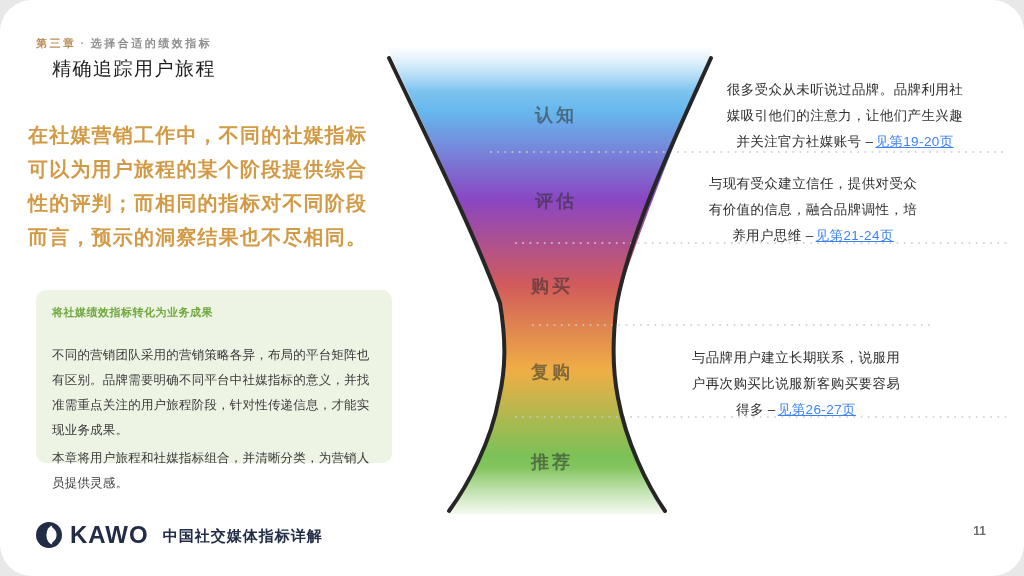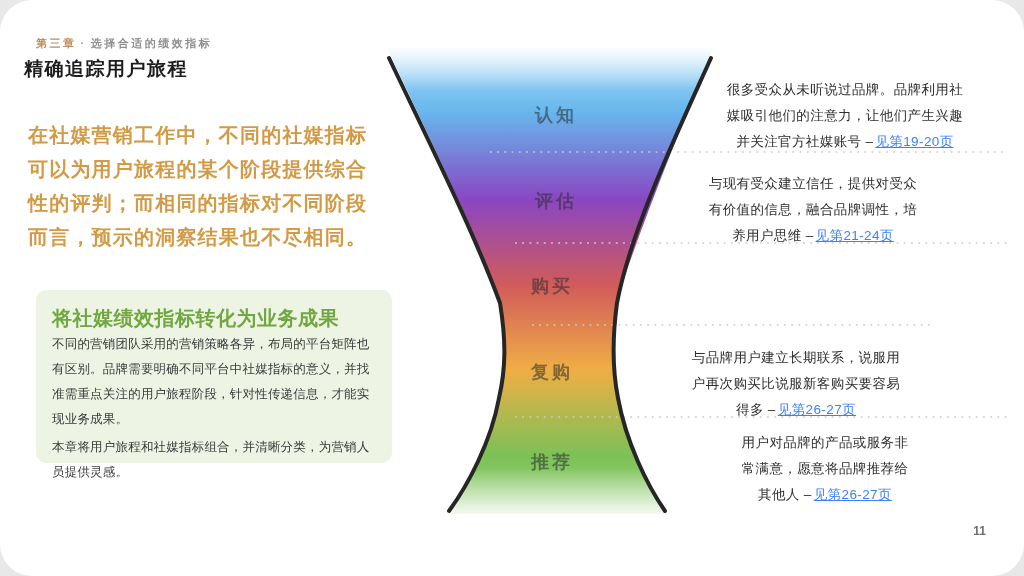--- a/index.html
+++ b/index.html
@@ -12,38 +12,38 @@
 
   
   .eyebrow {
     position: absolute; left: 36px; top: 36px;
     font-size: 11px; letter-spacing: 2.5px; font-weight: 600;
   }
   .eyebrow .chapter { color: #bd8f5a; }
   .eyebrow .dot { color: #a0a0a0; margin: 0 4px; }
   .eyebrow .section { color: #8f8f8f; }
   .page-title {
-    position: absolute; left: 24px; top: 56px;
-    font-size: 19px; font-weight: 700; color: #1d1d1d; letter-spacing: 1.5px;
+    position: absolute; left: 52px; top: 56px;
+    font-size: 19px; font-weight: 400; color: #1d1d1d; letter-spacing: 1.5px;
   }
 
   
   .intro {
     position: absolute; left: 28px; top: 118px; width: 352px;
     font-size: 20px; line-height: 34px; font-weight: 700;
     color: #d29a45; letter-spacing: 1.2px;
   }
 
   
   .callout {
     position: absolute; left: 36px; top: 290px; width: 356px; height: 173px;
     background: #edf4e4; border-radius: 10px; padding: 15px 16px;
   }
   .callout-title {
-    font-size: 20px; font-weight: 700; color: #70a83f; margin-bottom: 0;
+    font-size: 11px; font-weight: 700; color: #70a83f; margin-bottom: 23px;
     letter-spacing: 0.5px;
   }
   .callout p {
     font-size: 12.5px; line-height: 25px; color: #3a3a3a; margin-bottom: 3px;
     letter-spacing: 0.2px;
   }
 
   
   .funnel-layer { position: absolute; left: 0; top: 0; width: 1024px; height: 576px; }
   .stage-label {
@@ -152,19 +152,25 @@
 
   <div class="desc desc-1">
     <span>很多受众从未听说过品牌。品牌利用社媒吸引他们的注意力，让他们产生兴趣并关注官方社媒账号</span><span class="dash">–</span><a class="plink">见第19-20页</a>
   </div>
   <div class="desc desc-2">
     <span>与现有受众建立信任，提供对受众有价值的信息，融合品牌调性，培养用户思维</span><span class="dash">–</span><a class="plink">见第21-24页</a>
   </div>
   <div class="desc desc-4">
     <span>与品牌用户建立长期联系，说服用户再次购买比说服新客购买要容易得多</span><span class="dash">–</span><a class="plink">见第26-27页</a>
   </div>
-  <div class="desc desc-5">
-    <span>用户对品牌的产品或服务非常满意，愿意将品牌推荐给其他人</span><span class="dash">–</span><a class="plink">见第26-27页</a>
+
+  <div class="footer-brand">
+    <svg width="26" height="26" viewBox="0 0 26 26">
+      <circle cx="13" cy="13" r="13" fill="#232c47"></circle>
+      <ellipse cx="17" cy="13" rx="6.6" ry="9.6" fill="#ffffff"></ellipse>
+      <path d="M 18,4.4 A 10.4,10.4 0 0 1 18,21.6" fill="none" stroke="#232c47" stroke-width="4" stroke-linecap="round"></path>
+    </svg>
+    <span class="brand-name">KAWO</span>
+    <span class="brand-subtitle">中国社交媒体指标详解</span>
   </div>
-
   <div class="page-number">11</div>
 
 </div>
 
 </body></html>

